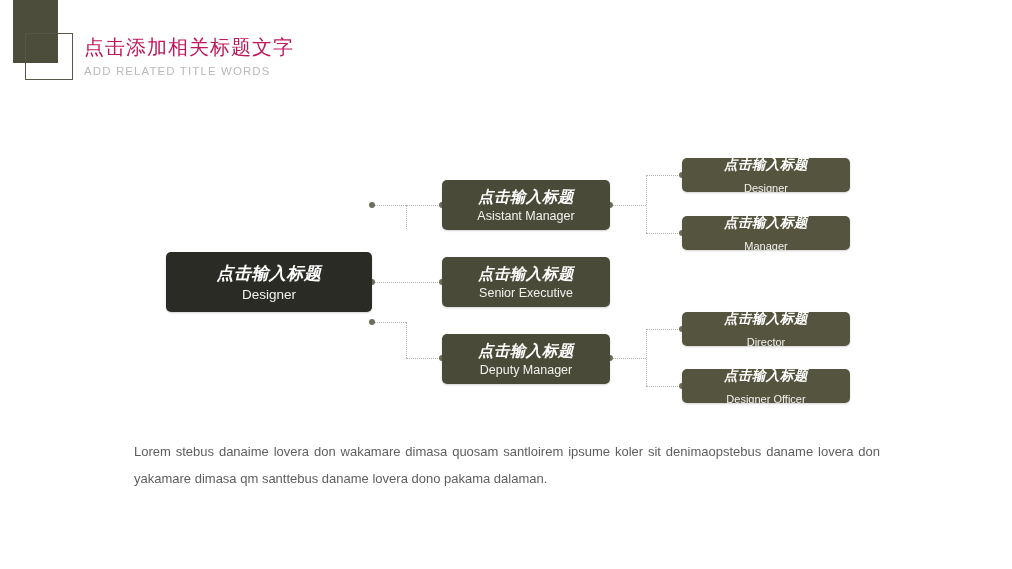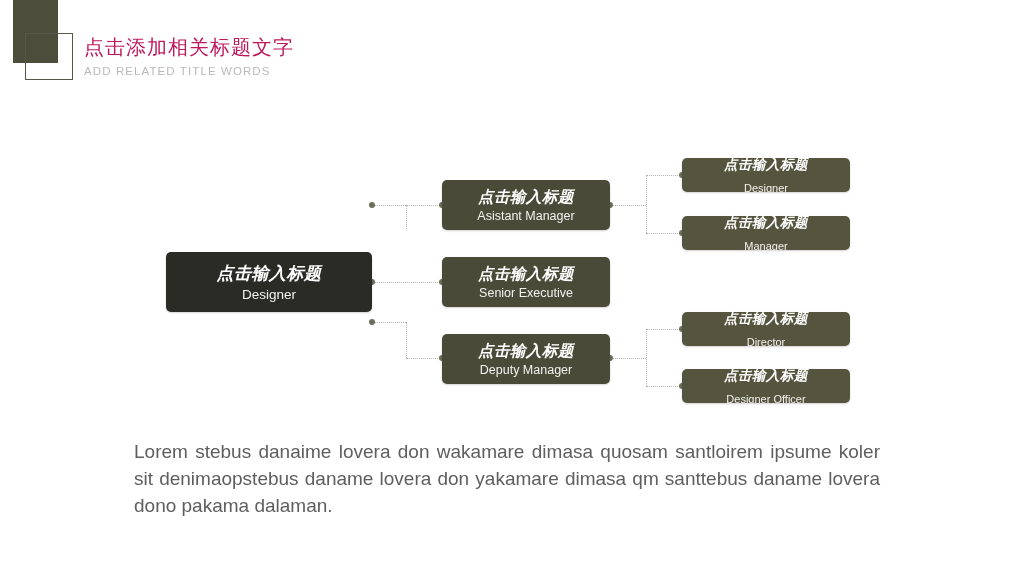--- a/index.html
+++ b/index.html
@@ -78,21 +78,21 @@
     border-left:1px dotted #b3b3b3;
   }
   .dot{
     position:absolute;width:6px;height:6px;border-radius:50%;
     background:#6e6e5c;
   }
 
   
   .body-copy{
     position:absolute;left:134px;top:438px;width:746px;
-    font-size:19px;line-height:27px;color:#5e5e5e;
+    font-size:13px;line-height:27px;color:#5e5e5e;
     text-align:justify;
     font-family:"Liberation Sans",sans-serif;
   }
 </style>
 </head>
 <body>
 
 <div class="slide">
 
   <div class="hdr-sq-fill"></div>

